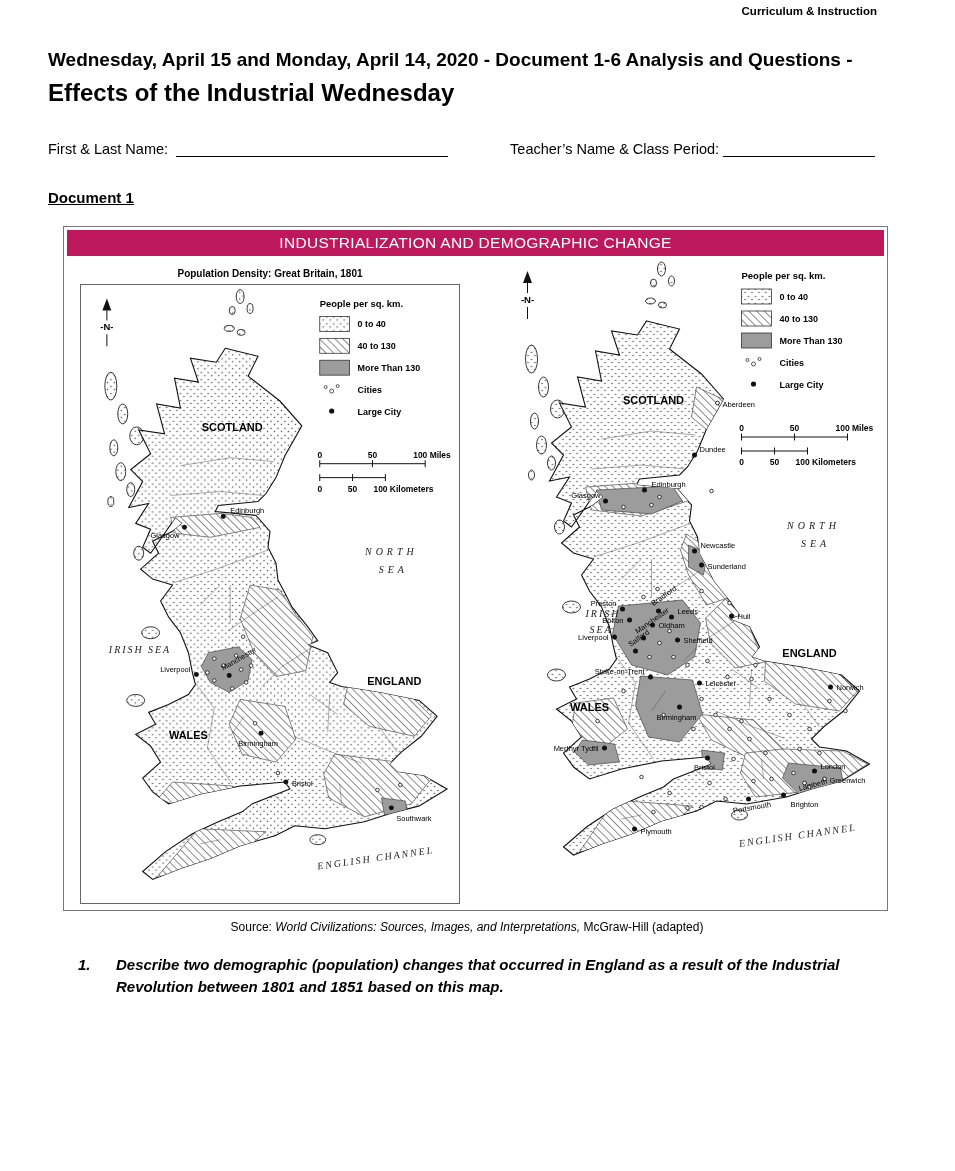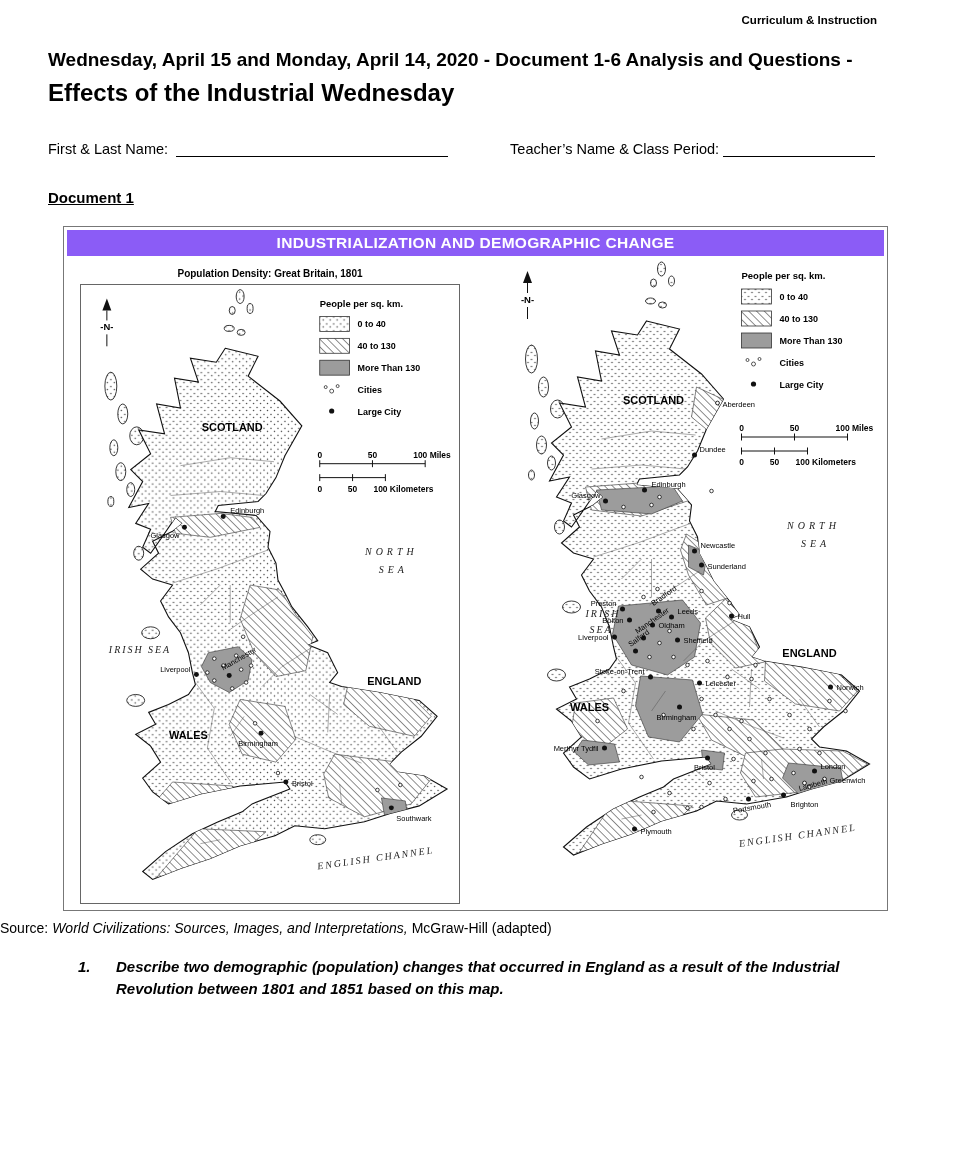--- a/index.html
+++ b/index.html
@@ -1,37 +1,37 @@
 <!DOCTYPE html>
 <html><head>
 <meta charset="utf-8">
 <style>
   html,body{margin:0;padding:0;background:#e8e8e8;}
   .page{position:relative;width:955px;height:1171px;background:#ffffff;margin:0 auto;
         font-family:"Liberation Sans",sans-serif;color:#000;overflow:hidden;}
-  .org{position:absolute;top:14px;right:78px;font-size:11.5px;font-weight:bold;}
+  .org{position:absolute;top:5px;right:78px;font-size:11.5px;font-weight:bold;}
   .title{margin:46px 48px 0 48px;width:845px;font-weight:bold;font-size:19px;line-height:1.5;}
   .title .big{font-size:24px;}
   .form-row{margin:30px 48px 0 48px;display:flex;font-size:14.5px;font-weight:normal;align-items:flex-end;}
   .blank{display:inline-block;border-bottom:1.5px solid #000;height:14px;vertical-align:bottom;margin-left:4px;}
   .blank.name{width:272px;}
   .blank.teacher{width:152px;margin-left:0;}
   .teacher-field{margin-left:62px;}
   .doc-label{margin:32px 48px 0 48px;font-size:15px;font-weight:bold;text-decoration:underline;}
   .figure{margin:20px 0 0 63px;width:823px;border:1px solid #777;background:#fff;}
-  .banner{margin:3px;background:#8b5cf6;color:#ffffff;text-align:center;font-weight:bold;
+  .banner{margin:3px;background:#be185d;color:#ffffff;text-align:center;font-weight:normal;
           font-size:15.5px;letter-spacing:.3px;padding:4px 12px;}
   .maps-row{display:flex;padding:0 0 6px 16px;}
   .map-col{width:380px;}
   .map-col.right{width:387px;margin-left:38px;}
   .map-title{text-align:center;font-weight:bold;font-size:10px;margin:9px 0 5px 0;}
   .map-box{height:618px;position:relative;}
   .map-box.bordered{border:1px solid #666;}
   .map-svg{width:100%;height:100%;display:block;}
-  .source{width:886px;text-align:left;margin-top:9px;font-size:14px;}
+  .source{width:886px;text-align:center;margin-top:9px;font-size:12px;margin-left:24px;}
   .source .it{font-style:italic;}
   .question-row{margin:20px 48px 0 78px;display:flex;font-size:15px;font-weight:bold;font-style:italic;line-height:1.5;}
   .q-num{width:27px;flex:none;}
   .q-text{width:818px;margin-left:11px;}
   
   .city-label{font-family:"Liberation Sans",sans-serif;font-size:7.5px;fill:#000;}
   .region-label{font-family:"Liberation Sans",sans-serif;font-size:11px;font-weight:bold;fill:#000;}
   .sea-label{font-family:"Liberation Serif",serif;font-style:italic;font-size:10px;fill:#222;}
   .legend-title{font-family:"Liberation Sans",sans-serif;font-size:9.5px;font-weight:bold;fill:#000;}
   .legend-label{font-family:"Liberation Sans",sans-serif;font-size:9px;font-weight:bold;fill:#000;}

